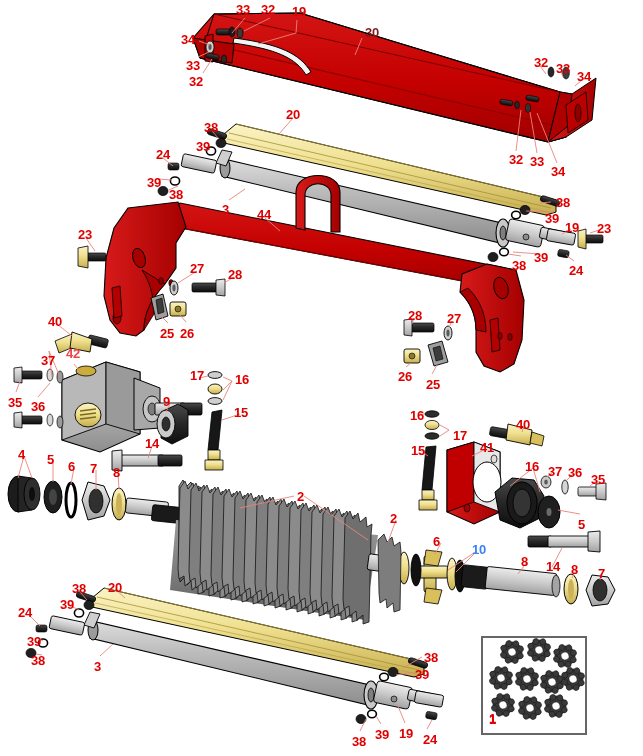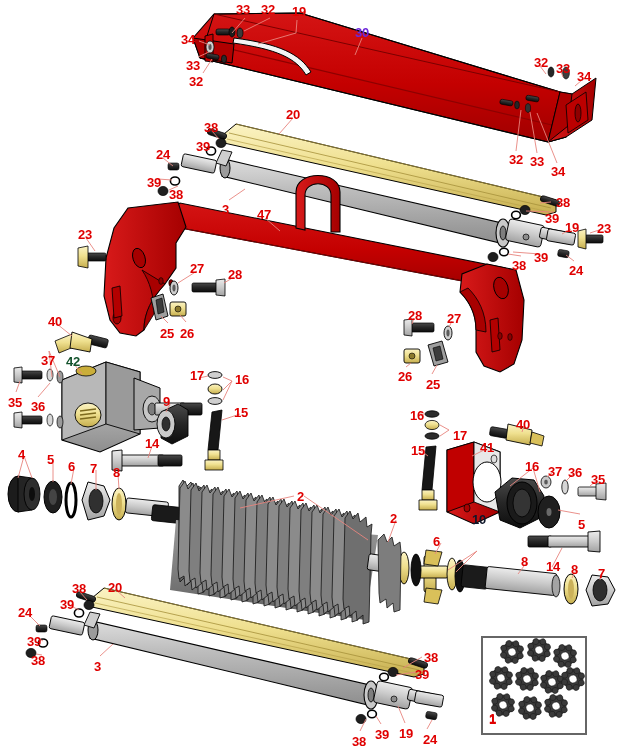--- a/index.html
+++ b/index.html
@@ -653,57 +653,57 @@
             </g>
         </g>
       </g>
     </g>
   </svg>
 
   <div id="callouts">
       <div class="callout" style="left: 236px; top: 3px; color: rgb(224, 0, 0);">33</div>
       <div class="callout" style="left: 261px; top: 3px; color: rgb(224, 0, 0);">32</div>
       <div class="callout" style="left: 292px; top: 5px; color: rgb(224, 0, 0);">19</div>
-      <div class="callout" style="left: 355px; top: 26px; color: #6d28d9;">30</div>
+      <div class="callout" style="left: 365px; top: 26px; color: #7f1d1d;">30</div>
       <div class="callout" style="left: 181px; top: 33px; color: rgb(224, 0, 0);">34</div>
       <div class="callout" style="left: 186px; top: 59px; color: rgb(224, 0, 0);">33</div>
       <div class="callout" style="left: 189px; top: 75px; color: rgb(224, 0, 0);">32</div>
       <div class="callout" style="left: 534px; top: 56px; color: rgb(224, 0, 0);">32</div>
       <div class="callout" style="left: 556px; top: 62px; color: rgb(224, 0, 0);">33</div>
       <div class="callout" style="left: 577px; top: 70px; color: rgb(224, 0, 0);">34</div>
       <div class="callout" style="left: 509px; top: 153px; color: rgb(224, 0, 0);">32</div>
       <div class="callout" style="left: 530px; top: 155px; color: rgb(224, 0, 0);">33</div>
       <div class="callout" style="left: 551px; top: 165px; color: rgb(224, 0, 0);">34</div>
       <div class="callout" style="left: 286px; top: 108px; color: rgb(224, 0, 0);">20</div>
       <div class="callout" style="left: 204px; top: 121px; color: rgb(224, 0, 0);">38</div>
       <div class="callout" style="left: 196px; top: 140px; color: rgb(224, 0, 0);">39</div>
       <div class="callout" style="left: 156px; top: 148px; color: rgb(224, 0, 0);">24</div>
       <div class="callout" style="left: 147px; top: 176px; color: rgb(224, 0, 0);">39</div>
       <div class="callout" style="left: 169px; top: 188px; color: rgb(224, 0, 0);">38</div>
       <div class="callout" style="left: 222px; top: 203px; color: rgb(224, 0, 0);">3</div>
-      <div class="callout" style="left: 257px; top: 208px; color: rgb(224, 0, 0);">47</div>
+      <div class="callout" style="left: 257px; top: 208px; color: rgb(224, 0, 0);">44</div>
       <div class="callout" style="left: 556px; top: 196px; color: rgb(224, 0, 0);">38</div>
       <div class="callout" style="left: 545px; top: 212px; color: rgb(224, 0, 0);">39</div>
       <div class="callout" style="left: 565px; top: 221px; color: rgb(224, 0, 0);">19</div>
       <div class="callout" style="left: 597px; top: 222px; color: rgb(224, 0, 0);">23</div>
       <div class="callout" style="left: 534px; top: 251px; color: rgb(224, 0, 0);">39</div>
       <div class="callout" style="left: 512px; top: 259px; color: rgb(224, 0, 0);">38</div>
       <div class="callout" style="left: 569px; top: 264px; color: rgb(224, 0, 0);">24</div>
       <div class="callout" style="left: 78px; top: 228px; color: rgb(224, 0, 0);">23</div>
       <div class="callout" style="left: 190px; top: 262px; color: rgb(224, 0, 0);">27</div>
       <div class="callout" style="left: 228px; top: 268px; color: rgb(224, 0, 0);">28</div>
       <div class="callout" style="left: 160px; top: 327px; color: rgb(224, 0, 0);">25</div>
       <div class="callout" style="left: 180px; top: 327px; color: rgb(224, 0, 0);">26</div>
       <div class="callout" style="left: 408px; top: 309px; color: rgb(224, 0, 0);">28</div>
       <div class="callout" style="left: 447px; top: 312px; color: rgb(224, 0, 0);">27</div>
       <div class="callout" style="left: 398px; top: 370px; color: rgb(224, 0, 0);">26</div>
       <div class="callout" style="left: 426px; top: 378px; color: rgb(224, 0, 0);">25</div>
       <div class="callout" style="left: 48px; top: 315px; color: rgb(224, 0, 0);">40</div>
       <div class="callout" style="left: 41px; top: 354px; color: rgb(224, 0, 0);">37</div>
-      <div class="callout" style="left: 66px; top: 355px; color: #14532d;">42</div>
+      <div class="callout" style="left: 66px; top: 347px; color: #ef4444;">42</div>
       <div class="callout" style="left: 8px; top: 396px; color: rgb(224, 0, 0);">35</div>
       <div class="callout" style="left: 31px; top: 400px; color: rgb(224, 0, 0);">36</div>
       <div class="callout" style="left: 190px; top: 369px; color: rgb(224, 0, 0);">17</div>
       <div class="callout" style="left: 235px; top: 373px; color: rgb(224, 0, 0);">16</div>
       <div class="callout" style="left: 163px; top: 395px; color: rgb(224, 0, 0);">9</div>
       <div class="callout" style="left: 234px; top: 406px; color: rgb(224, 0, 0);">15</div>
       <div class="callout" style="left: 145px; top: 437px; color: rgb(224, 0, 0);">14</div>
       <div class="callout" style="left: 18px; top: 448px; color: rgb(224, 0, 0);">4</div>
       <div class="callout" style="left: 47px; top: 453px; color: rgb(224, 0, 0);">5</div>
       <div class="callout" style="left: 68px; top: 460px; color: rgb(224, 0, 0);">6</div>
@@ -715,21 +715,21 @@
       <div class="callout" style="left: 453px; top: 429px; color: rgb(224, 0, 0);">17</div>
       <div class="callout" style="left: 411px; top: 444px; color: rgb(224, 0, 0);">15</div>
       <div class="callout" style="left: 480px; top: 441px; color: rgb(224, 0, 0);">41</div>
       <div class="callout" style="left: 516px; top: 418px; color: rgb(224, 0, 0);">40</div>
       <div class="callout" style="left: 525px; top: 460px; color: rgb(224, 0, 0);">16</div>
       <div class="callout" style="left: 548px; top: 465px; color: rgb(224, 0, 0);">37</div>
       <div class="callout" style="left: 568px; top: 466px; color: rgb(224, 0, 0);">36</div>
       <div class="callout" style="left: 591px; top: 473px; color: rgb(224, 0, 0);">35</div>
       <div class="callout" style="left: 578px; top: 518px; color: rgb(224, 0, 0);">5</div>
       <div class="callout" style="left: 433px; top: 535px; color: rgb(224, 0, 0);">6</div>
-      <div class="callout" style="left: 472px; top: 513px; color: #0f172a;">10</div>
+      <div class="callout" style="left: 472px; top: 543px; color: #3b82f6;">10</div>
       <div class="callout" style="left: 521px; top: 555px; color: rgb(224, 0, 0);">8</div>
       <div class="callout" style="left: 546px; top: 560px; color: rgb(224, 0, 0);">14</div>
       <div class="callout" style="left: 571px; top: 563px; color: rgb(224, 0, 0);">8</div>
       <div class="callout" style="left: 598px; top: 567px; color: rgb(224, 0, 0);">7</div>
       <div class="callout" style="left: 108px; top: 581px; color: rgb(224, 0, 0);">20</div>
       <div class="callout" style="left: 72px; top: 582px; color: rgb(224, 0, 0);">38</div>
       <div class="callout" style="left: 60px; top: 598px; color: rgb(224, 0, 0);">39</div>
       <div class="callout" style="left: 18px; top: 606px; color: rgb(224, 0, 0);">24</div>
       <div class="callout" style="left: 27px; top: 635px; color: rgb(224, 0, 0);">39</div>
       <div class="callout" style="left: 31px; top: 654px; color: rgb(224, 0, 0);">38</div>

